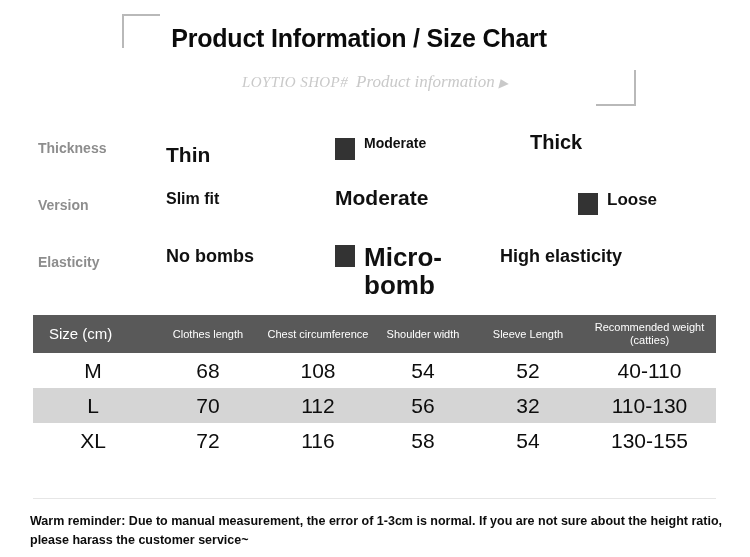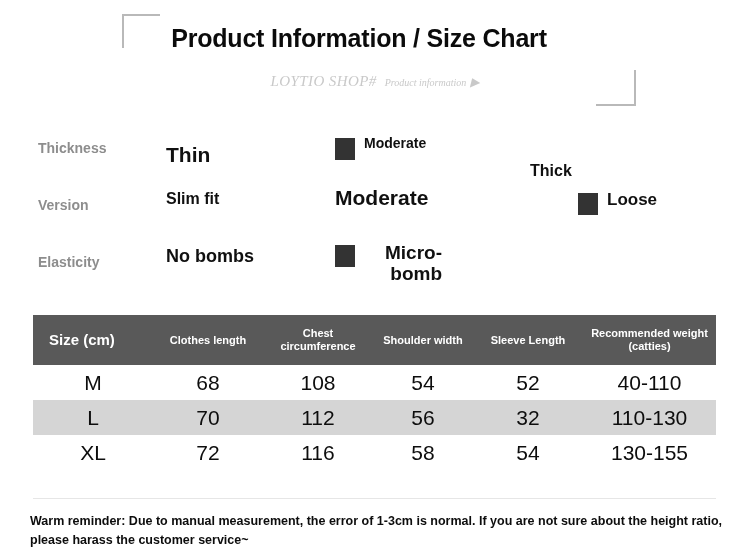--- a/index.html
+++ b/index.html
@@ -59,35 +59,34 @@
     color: #c9c9c9;
     font-family: "Liberation Serif", serif;
     font-style: italic;
     white-space: nowrap;
   }
   #subtitle .brand {
     font-size: 15px;
     letter-spacing: 0.4px;
   }
   #subtitle .sub {
-    font-size: 10px;
+    font-size: 17px;
     margin-left: 8px;
   }
   #subtitle .play {
     font-size: 12px;
     margin-left: 4px;
   }
 
   
   #attributes {
     position: absolute;
     left: 0;
     top: 128px;
     width: 750px;
-    text-align: right;
   }
   .attr-row {
     position: relative;
     height: 57px;
   }
   .attr-label {
     position: absolute;
     left: 38px;
     top: 12px;
     color: #8d8d8d;
@@ -112,33 +111,33 @@
     color: #101010;
     line-height: 1.08;
   }
 
   
   .r1 .o1 { left: 166px; top: 4px; }
   .r1 .o1 .opt-text { font-size: 21px; margin-top: 12px; }
   .r1 .o2 { left: 335px; top: 8px; }
   .r1 .o2 .opt-text { font-size: 14px; }
   .r1 .o3 { left: 530px; top: 4px; }
-  .r1 .o3 .opt-text { font-size: 16px; margin-top: 30px; }
+  .r1 .o3 .opt-text { font-size: 20px; }
 
   .r2 .o1 { left: 166px; top: 5px; }
   .r2 .o1 .opt-text { font-size: 16px; }
   .r2 .o2 { left: 335px; top: 2px; }
   .r2 .o2 .opt-text { font-size: 21px; }
   .r2 .o3 { left: 530px; top: 6px; padding-left: 48px; }
   .r2 .o3 .opt-text { font-size: 17px; }
 
   .r3 .o1 { left: 166px; top: 5px; }
   .r3 .o1 .opt-text { font-size: 18px; }
   .r3 .o2 { left: 335px; top: 1px; }
-  .r3 .o2 .opt-text { font-size: 19px; width: 78px; }
+  .r3 .o2 .opt-text { font-size: 26px; width: 78px; }
   .r3 .o3 { left: 500px; top: 5px; }
   .r3 .o3 .opt-text { font-size: 18px; }
 
   
   #size-table {
     position: absolute;
     left: 33px;
     top: 315px;
     width: 683px;
     border-collapse: collapse;
@@ -149,24 +148,24 @@
     padding: 0;
     text-align: center;
     vertical-align: middle;
   }
   #size-table thead tr {
     background: #595959;
   }
   #size-table thead th {
     color: #ffffff;
     font-size: 11px;
-    font-weight: bold;
+    font-weight: normal;
     height: 38px;
     line-height: 1.15;
-    padding: 6px 4px;
+    padding: 0 4px;
   }
   #size-table thead th.col-size {
     font-size: 15px;
     text-align: left;
     padding-left: 16px;
   }
   #size-table tbody td {
     height: 35px;
     font-size: 21px;
     font-weight: normal;
@@ -249,20 +248,23 @@
   </div>
 
   <div class="attr-row r3">
     <div class="attr-label">Elasticity</div>
     <div class="opt o1">
       <span class="opt-text">No bombs</span>
     </div>
     <div class="opt o2">
       <span class="marker"></span>
       <span class="opt-text">Micro-bomb</span>
+    </div>
+    <div class="opt o3">
+      <span class="opt-text">High elasticity</span>
     </div>
   </div>
 
 </div>
 
 <table id="size-table">
   <colgroup>
     <col class="c0">
       <col class="c1">
       <col class="c2">

